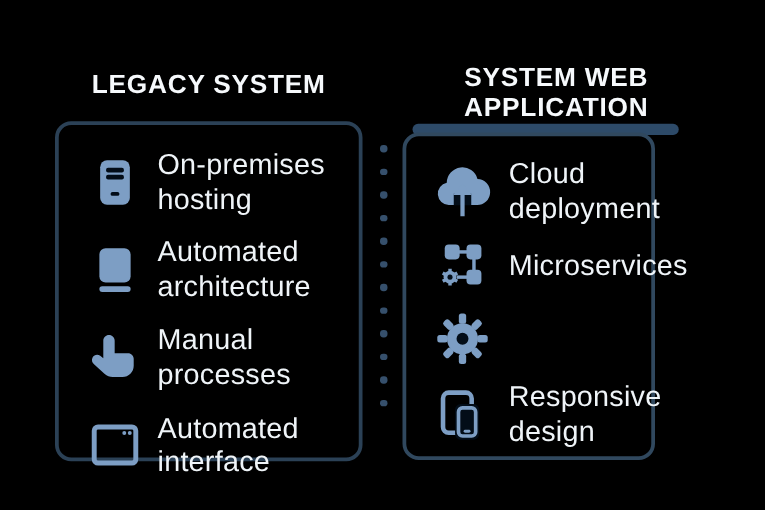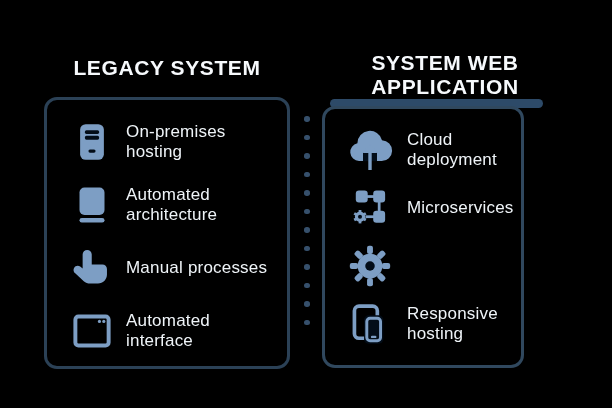--- a/index.html
+++ b/index.html
@@ -34,21 +34,21 @@
   .dots-line{
     position:absolute;left:304px;top:116px;display:flex;flex-direction:column;gap:13px;
   }
   .dot{width:5.5px;height:5.5px;border-radius:50%;background:var(--dots,#36506c);}
   .row{display:flex;align-items:center;gap:13px;}
   .card-left .row{margin-bottom:15px;min-height:48px;}
   .card-right .row{margin-bottom:8px;min-height:50px;}
   .icon-box{flex:0 0 auto;width:42px;height:48px;display:flex;align-items:center;justify-content:center;}
   .card-right .icon-box{width:48px;}
   .item-label{
-    color:var(--text,#eff4f8);font-size:17px;font-weight:500;line-height:1.2;
+    color:var(--text,#eff4f8);font-size:23px;font-weight:500;line-height:1.2;
     white-space:pre-line;letter-spacing:0.2px;
   }
   .ic{display:block;}
   .ic .fill{fill:var(--icon,#7d9ec4);}
   .ic .dark{fill:#030d18;}
   .ic .stroke{fill:none;stroke:var(--icon,#7d9ec4);}
 </style>
 </head>
 <body>
 
@@ -182,17 +182,17 @@
     <div class="row">
       <span class="icon-box">
         <svg class="ic" width="44" height="46" viewBox="0 0 48 48">
           <rect class="stroke" x="7" y="4.5" width="25" height="35" rx="5" stroke-width="4"></rect>
           <rect class="dark" x="17.5" y="14.5" width="21" height="31" rx="5"></rect>
           <rect class="stroke" x="20.5" y="17.8" width="15" height="24.5" rx="3.5" stroke-width="3.2"></rect>
           <rect class="fill" x="25" y="36.8" width="6" height="2.6" rx="1.3"></rect>
         </svg>
       </span>
       <span class="item-label">Responsive
-hosting</span>
+design</span>
     </div>
   </div>
 
 </div>
 
 </body></html>

